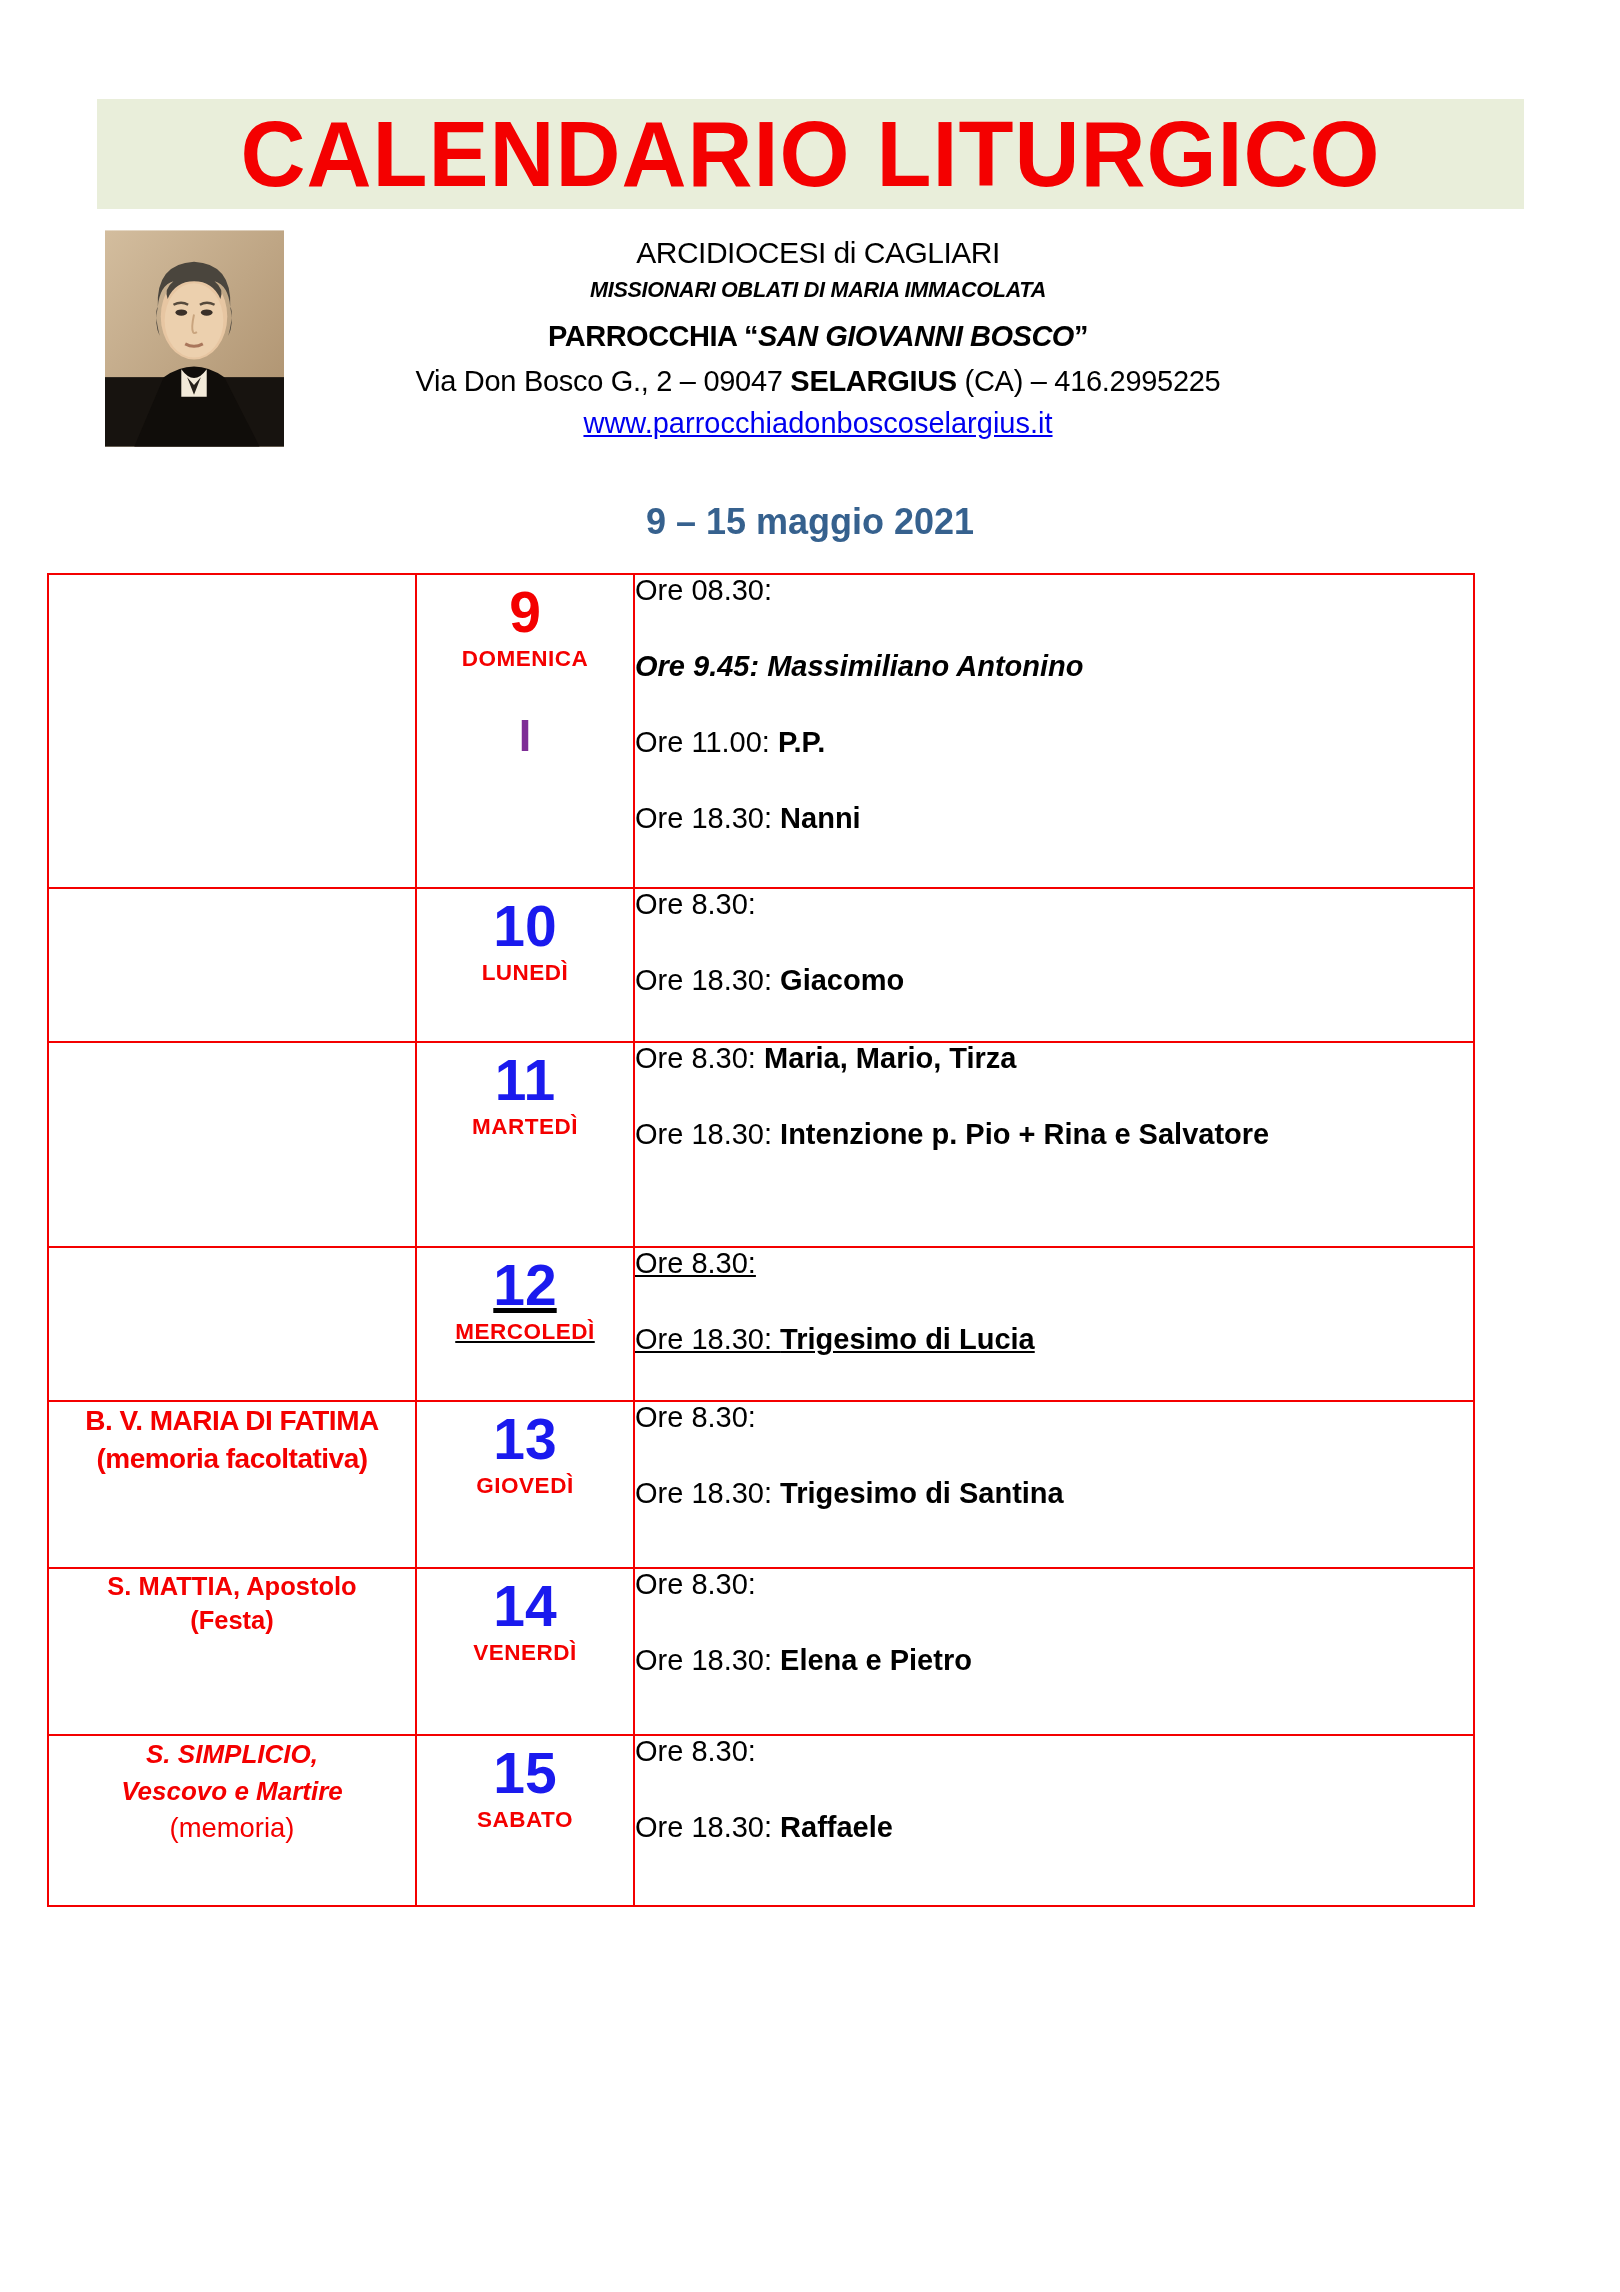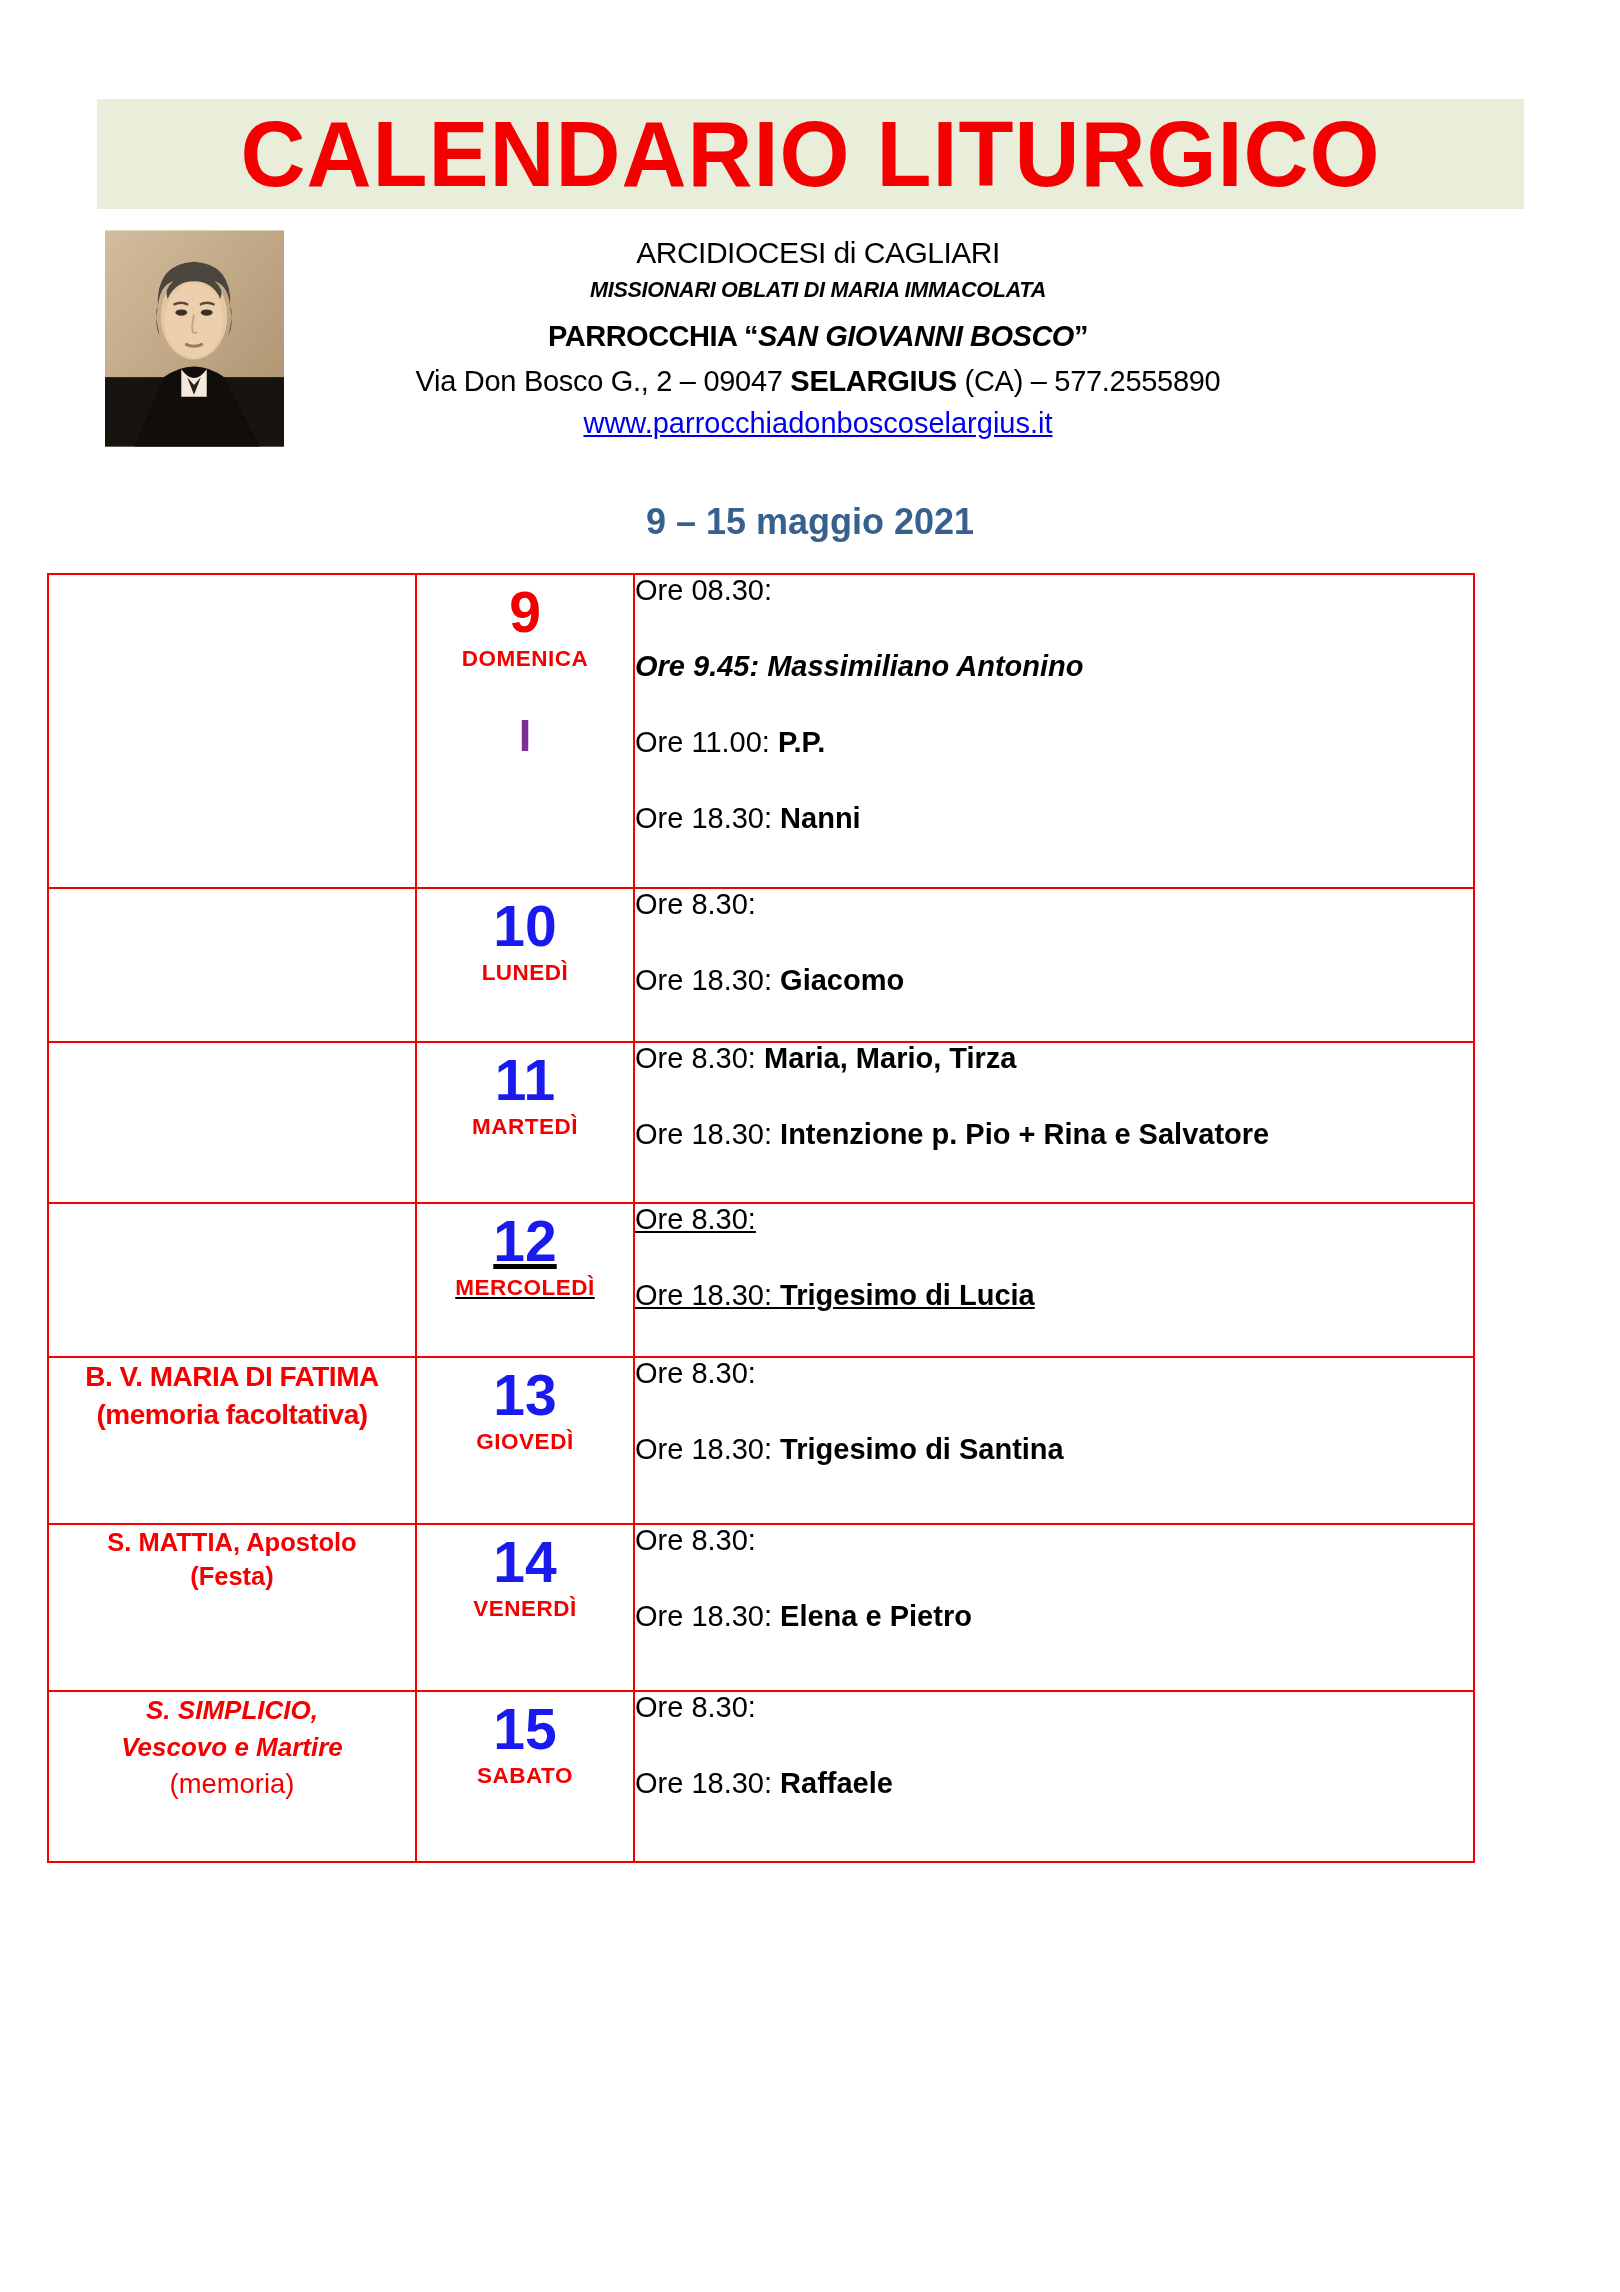--- a/index.html
+++ b/index.html
@@ -62,21 +62,21 @@
   }
   table.cal td{
     border:2px solid #f40000;
     vertical-align:top;
     padding:0;
     overflow:hidden;
   }
   col.c-feast{width:368px;}
   col.c-day{width:218px;}
   col.c-mass{width:840px;}
-  tr.h1{height:314px;} tr.h2{height:147px;} tr.h3{height:161px;}
+  tr.h1{height:314px;} tr.h2{height:147px;} tr.h3{height:205px;}
   tr.h4{height:147px;text-decoration:underline;} tr.h5{height:167px;} tr.h6{height:167px;padding-left:43px;} tr.h7{height:171px;}
   td.daycell{
     border:5.9px solid #f40000;
     text-align:center;
   }
   .daynum{font-size:57px;font-weight:700;line-height:59px;margin-top:7.8px;color:#1a1aee;}
   .daynum.sunday{color:#f40000;}
   .dayname{font-size:22.5px;font-weight:700;color:#f40000;margin-top:3.9px;letter-spacing:0.5px;}
   .psalter{font-size:45px;font-weight:700;color:#7e2d96;margin-top:41px;line-height:45px;}
   td.masses{padding:9.8px 0 0 13.7px;}
@@ -120,21 +120,21 @@
     <path d="M70 76 Q78 72 85 76" stroke="#564a3c" stroke-width="2.5" fill="none"></path>
     <path d="M97 76 Q104 72 112 76" stroke="#564a3c" stroke-width="2.5" fill="none"></path>
     <path d="M91 86 Q88 100 90 104 Q91 106 94 104" stroke="#c9a47e" stroke-width="2" fill="none"></path>
     <path d="M82 116 Q91 121 100 116" stroke="#a9765b" stroke-width="3" fill="none"></path>
   </svg>
 
   <div class="header-text">
     <div class="h-line1">ARCIDIOCESI di CAGLIARI</div>
     <div class="h-line2">MISSIONARI OBLATI DI MARIA IMMACOLATA</div>
     <div class="h-line3"><span>PARROCCHIA “</span><span class="it">SAN GIOVANNI BOSCO</span><span>”</span></div>
-    <div class="h-line4"><span>Via Don Bosco G., 2 – 09047 </span><span class="b">SELARGIUS</span><span> (CA) – 577.2555890</span></div>
+    <div class="h-line4"><span>Via Don Bosco G., 2 – 09047 </span><span class="b">SELARGIUS</span><span> (CA) – 416.2995225</span></div>
     <div class="h-line5"><a href="#">www.parrocchiadonboscoselargius.it</a></div>
   </div>
 </div>
 
 <div class="week-range">9 – 15 maggio 2021</div>
 
 <table class="cal">
   <colgroup>
       <col class="c-feast">
       <col class="c-day">

